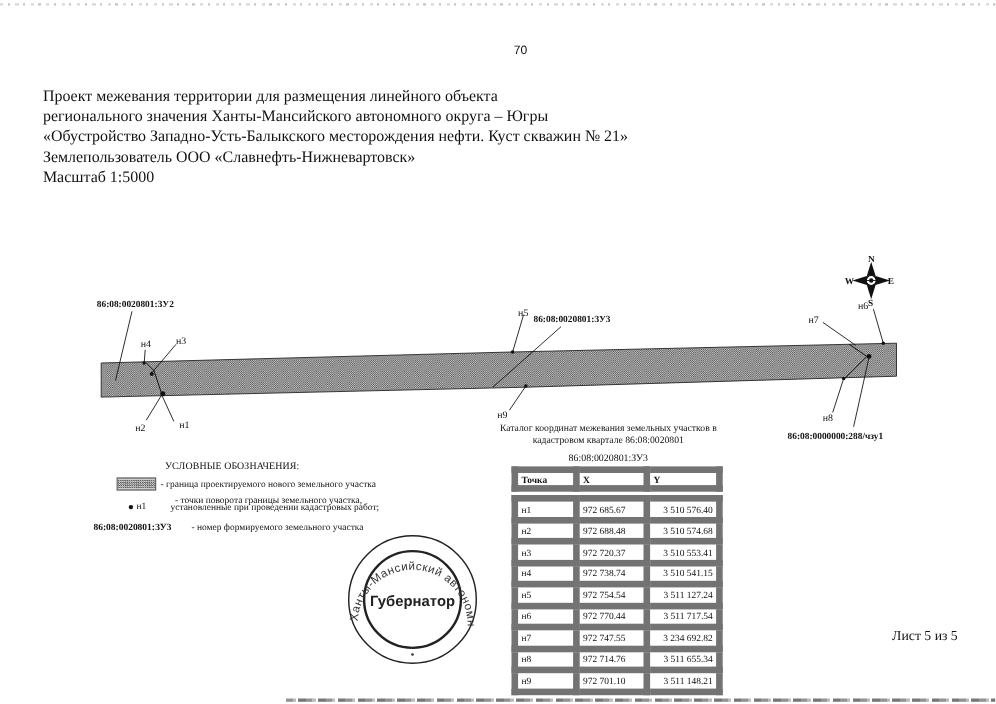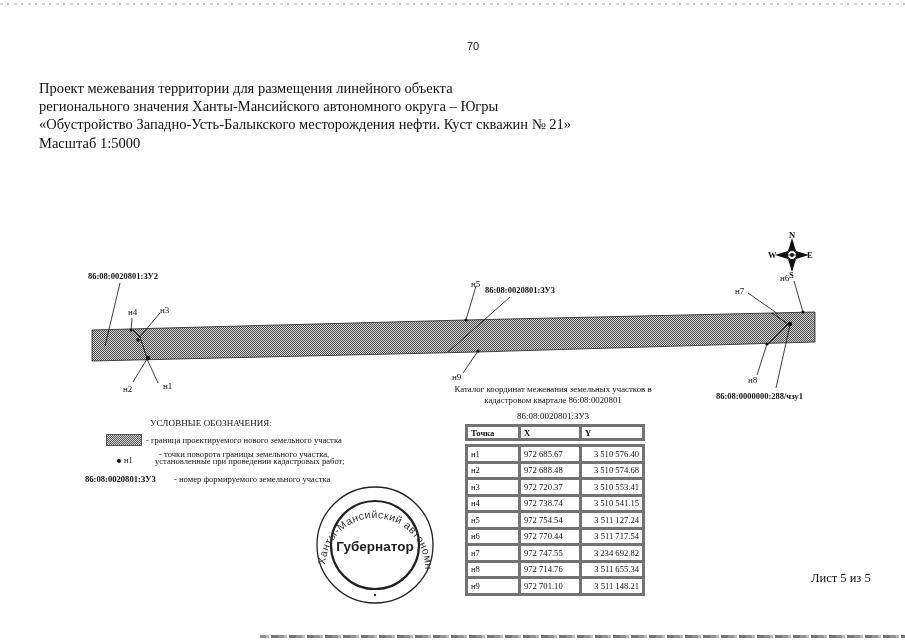--- a/index.html
+++ b/index.html
@@ -23,39 +23,40 @@
   .legend-text1 { position:absolute; left:51px; top:17px; white-space:nowrap; }
   .legend-dot { position:absolute; left:22px; top:41px; width:4px; height:4px; border-radius:50%; background:#111; }
   .legend-dotlbl { position:absolute; left:29px; top:37px; }
   .legend-text2 { position:absolute; left:64px; top:31px; white-space:nowrap; }
   .legend-text3 { position:absolute; left:60px; top:38px; white-space:nowrap; }
   .legend-code { position:absolute; left:-10px; top:56px; font-weight:bold; white-space:nowrap; font-size:8.6px; }
   .legend-text4 { position:absolute; left:79px; top:56px; white-space:nowrap; }
   .catalog-title { left:423px; top:384px; width:260px; text-align:center; font-weight:normal; font-size:8.8px; line-height:11px; }
   .catalog-sub { left:423px; top:411px; width:260px; text-align:center; font-size:9px; }
   table.coords { position:absolute; left:465px; top:424px; border-collapse:collapse; font-size:8.6px; }
-  table.coords td { border:3px solid #737373; height:13.5px; padding:0 3px; }
+  table.coords td { border:6px solid #737373; height:13.5px; padding:0 3px; }
   table.coords td.c0 { width:44px; }
   table.coords td.c1 { width:52px; text-align:left; }
   table.coords td.c2 { width:54px; text-align:right; }
   table.coords tr.head td { font-weight:bold; text-align:left; height:11px; }
   table.coords tr.gap td { border:none; height:3px; padding:0; }
   .sheet { left:811px; top:571px; font-size:12.5px; }
 </style>
 </head>
 <body>
 
 <div class="top-noise"></div>
 
 <div class="abs page-num">70</div>
 
 <div class="abs header">
   <div>Проект межевания территории для размещения линейного объекта</div>
   <div>регионального значения Ханты-Мансийского автономного округа – Югры</div>
   <div>«Обустройство Западно-Усть-Балыкского месторождения нефти. Куст скважин № 21»</div>
+  <div>Землепользователь ООО «Славнефть-Нижневартовск»</div>
   <div>Масштаб 1:5000</div>
 </div>
 
 <svg class="abs map-svg" width="905" height="640">
   <defs>
     <pattern id="hatch" width="2" height="2" patternUnits="userSpaceOnUse">
       <rect width="2" height="2" fill="#d6d6d6"></rect>
       <rect width="1" height="1" fill="#4a4a4a"></rect>
       <rect x="1" y="1" width="1" height="1" fill="#4a4a4a"></rect>
     </pattern>

